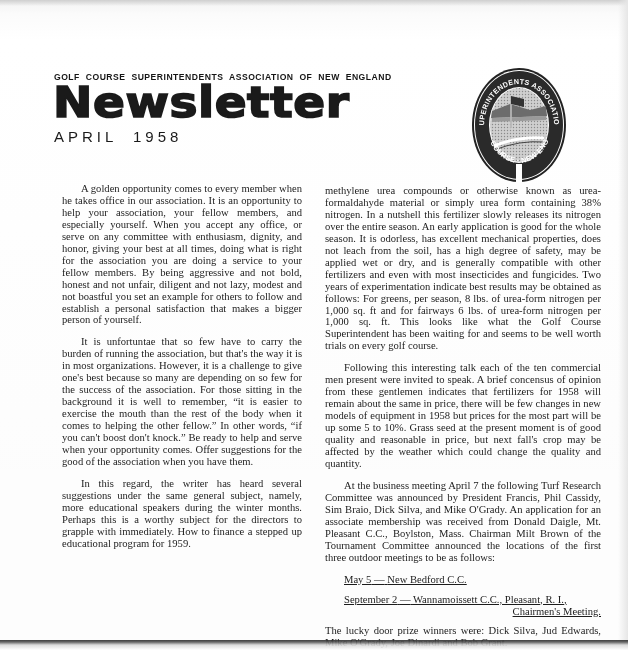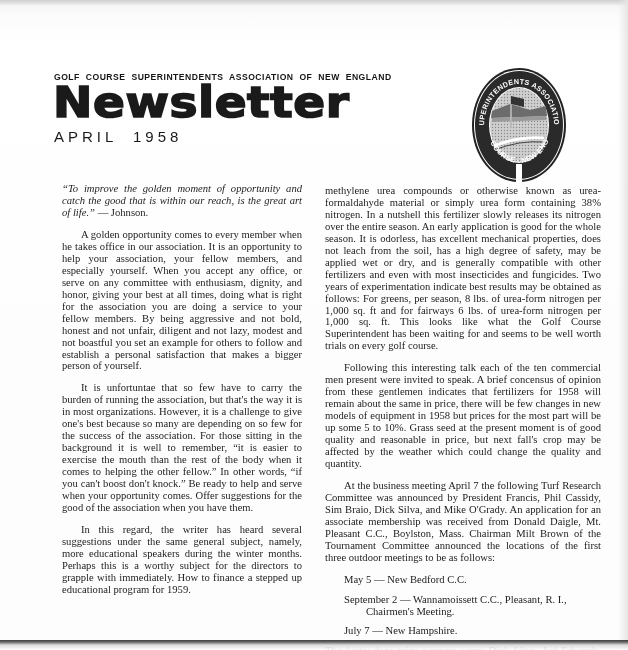--- a/index.html
+++ b/index.html
@@ -53,23 +53,23 @@
       hyphens: manual;
     }
     .col-left { left: 62px; width: 240px; }
     .col-right { left: 325px; width: 276px; top: 185px; }
     .col p { margin: 0 0 10px 0; text-indent: 19px; }
     .col p.noindent { text-indent: 0; }
     .quote {
       font-style: italic; font-size: 10.6px; line-height: 12px; margin: 0 0 11px 0; text-indent: 0 !important;
     }
     .quote .attrib { font-style: normal; }
-    .schedule { margin: 2px 0 0 0; padding: 0; list-style: none; }
+    .schedule { margin: 2px 0 0 0; padding: 0; list-style: none; text-decoration: underline; }
     .schedule li { margin: 0 0 8px 19px; text-indent: 0; text-align: left; }
-    .schedule .sub { display: block; margin-left: 22px; }
+    .schedule .sub { display: block; margin-left: 22px; text-align: right; }
     .bottom-edge {
       position: absolute; left: 0; top: 640px; width: 628px; height: 10px;
       background: linear-gradient(180deg, #2a2a2a 0px, #555 2px, #d8d8d8 5px, #ffffff 10px);
       opacity: 0.9;
     }
   </style>
 </head>
 <body>
 
 <div class="page">
@@ -106,21 +106,20 @@
         <textPath href="#ringTop" startOffset="50%" text-anchor="middle">SUPERINTENDENTS ASSOCIATION</textPath>
       </text>
       <text font-family="Liberation Sans, DejaVu Sans, sans-serif" font-size="7.2" font-weight="bold" fill="#fff" letter-spacing="0.3">
         <textPath href="#ringBottom" startOffset="50%" text-anchor="middle">GOLF COURSE · NEW ENGLAND</textPath>
       </text>
       <rect x="46" y="98" width="6" height="18" fill="#fff"></rect>
     </svg>
   </div>
 
   <div class="col col-left">
-    <p class="quote"><span>“To improve the golden moment of opportunity and catch the good that is within our reach, is the great art of life.”</span> <span class="attrib">— Johnson.</span></p>
     <p>A golden opportunity comes to every member when he takes office in our association. It is an opportunity to help your association, your fellow members, and especially yourself. When you accept any office, or serve on any committee with enthusiasm, dignity, and honor, giving your best at all times, doing what is right for the association you are doing a service to your fellow members. By being aggressive and not bold, honest and not unfair, diligent and not lazy, modest and not boastful you set an example for others to follow and establish a personal satisfaction that makes a bigger person of yourself.</p>
     <p>It is unfortuntae that so few have to carry the burden of running the association, but that's the way it is in most organizations. However, it is a challenge to give one's best because so many are depending on so few for the success of the association. For those sitting in the background it is well to remember, “it is easier to exercise the mouth than the rest of the body when it comes to helping the other fellow.” In other words, “if you can't boost don't knock.” Be ready to help and serve when your opportunity comes. Offer suggestions for the good of the association when you have them.</p>
     <p>In this regard, the writer has heard several suggestions under the same general subject, namely, more educational speakers during the winter months. Perhaps this is a worthy subject for the directors to grapple with immediately. How to finance a stepped up educational program for 1959.</p>
 
   </div>
 
   <div class="col col-right">
     <p class="noindent">methylene urea compounds or otherwise known as urea-formaldahyde material or simply urea form containing 38% nitrogen. In a nutshell this fertilizer slowly releases its nitrogen over the entire season. An early application is good for the whole season. It is odorless, has excellent mechanical properties, does not leach from the soil, has a high degree of safety, may be applied wet or dry, and is generally compatible with other fertilizers and even with most insecticides and fungicides. Two years of experimentation indicate best results may be obtained as follows: For greens, per season, 8 lbs. of urea-form nitrogen per 1,000 sq. ft and for fairways 6 lbs. of urea-form nitrogen per 1,000 sq. ft. This looks like what the Golf Course Superintendent has been waiting for and seems to be well worth trials on every golf course.</p>
     <p>Following this interesting talk each of the ten commercial men present were invited to speak. A brief concensus of opinion from these gentlemen indicates that fertilizers for 1958 will remain about the same in price, there will be few changes in new models of equipment in 1958 but prices for the most part will be up some 5 to 10%. Grass seed at the present moment is of good quality and reasonable in price, but next fall's crop may be affected by the weather which could change the quality and quantity.</p>
     <p>At the business meeting April 7 the following Turf Research Committee was announced by President Francis, Phil Cassidy, Sim Braio, Dick Silva, and Mike O'Grady. An application for an associate membership was received from Donald Daigle, Mt. Pleasant C.C., Boylston, Mass. Chairman Milt Brown of the Tournament Committee announced the locations of the first three outdoor meetings to be as follows:</p>
@@ -129,23 +128,18 @@
         <span>May 5</span>
         <span>—</span>
         <span>New Bedford C.C.</span>
       </li>
       <li>
         <span>September 2</span>
         <span>—</span>
         <span>Wannamoissett C.C., Pleasant, R. I.,</span>
         <span class="sub">Chairmen's Meeting.</span>
       </li>
-      <li>
-        <span>July 7</span>
-        <span>—</span>
-        <span>New Hampshire.</span>
-      </li>
     </ul>
     <p class="noindent">The lucky door prize winners were: Dick Silva, Jud Edwards, Mike O'Grady, Joe Dinardi and Bob Grant.</p>
   </div>
 
   <div class="bottom-edge"></div>
 </div>
 
 </body></html>

